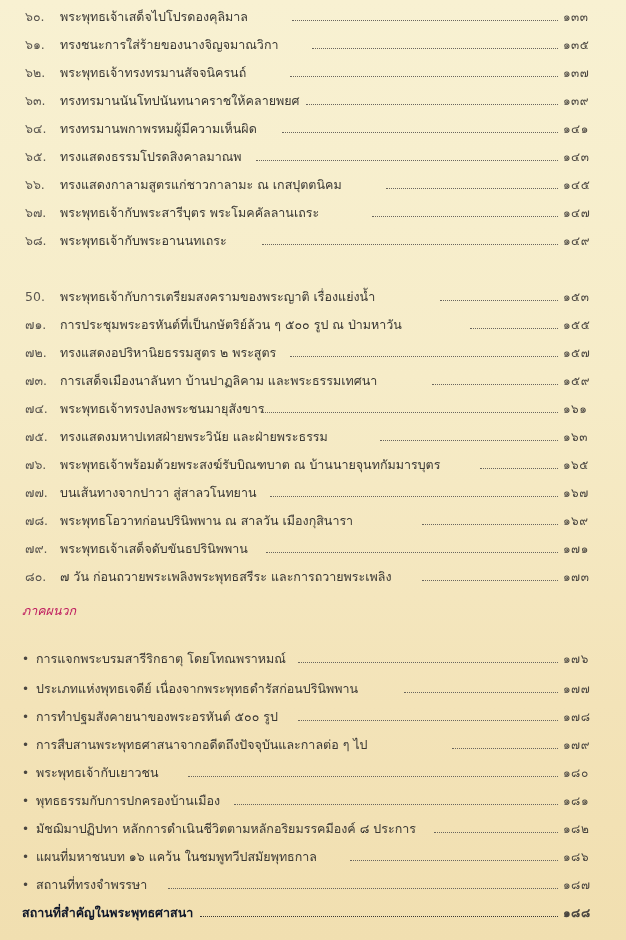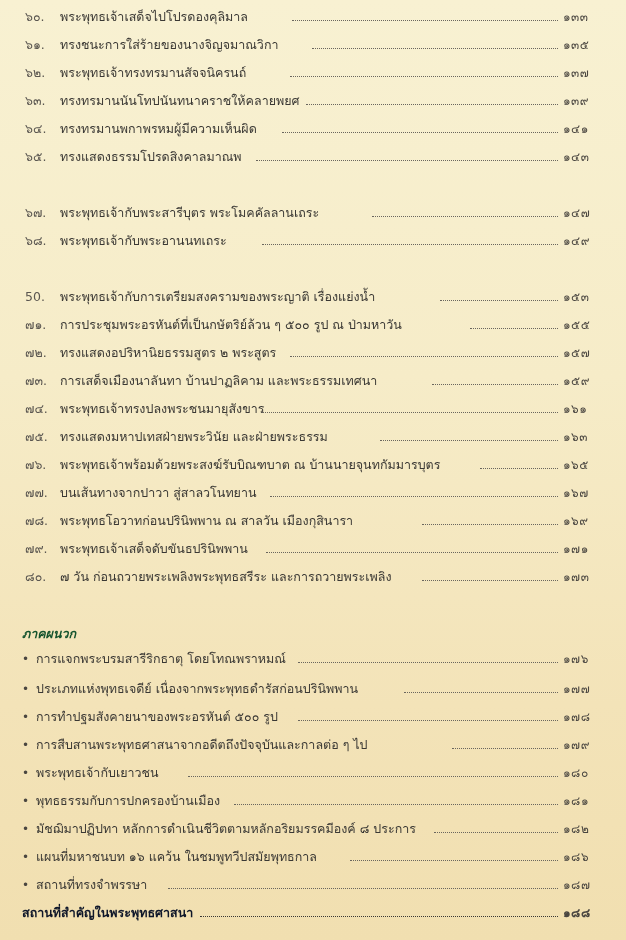--- a/index.html
+++ b/index.html
@@ -65,25 +65,25 @@
       color: #4a4640;
     }
     .app-title {
       position: absolute;
       left: 36px;
       color: #3a3834;
     }
     .section-heading {
       position: absolute;
       left: 22px;
-      top: 624px;
+      top: 601px;
       font-size: 12.5px;
-      font-weight: bold;
+      font-weight: normal;
       font-style: italic;
-      color: #14532d;
+      color: #be185d;
     }
     .bold-row .toc-title {
       left: 22px;
       font-weight: bold;
       color: #0f172a;
     }
     .bold-row .toc-page {
       font-weight: bold;
     }
   </style>
@@ -121,20 +121,26 @@
     <span class="toc-title">ทรงทรมานพกาพรหมผู้มีความเห็นผิด</span>
     <span class="toc-dots" style="left:282px;width:276px"></span>
     <span class="toc-page">๑๔๑</span>
   </div>
   <div class="toc-row" style="top:145px">
     <span class="toc-num">๖๕.</span>
     <span class="toc-title">ทรงแสดงธรรมโปรดสิงคาลมาณพ</span>
     <span class="toc-dots" style="left:256px;width:302px"></span>
     <span class="toc-page">๑๔๓</span>
   </div>
+  <div class="toc-row" style="top:173px">
+    <span class="toc-num">๖๖.</span>
+    <span class="toc-title">ทรงแสดงกาลามสูตรแก่ชาวกาลามะ ณ เกสปุตตนิคม</span>
+    <span class="toc-dots" style="left:386px;width:172px"></span>
+    <span class="toc-page">๑๔๕</span>
+  </div>
   <div class="toc-row" style="top:201px">
     <span class="toc-num">๖๗.</span>
     <span class="toc-title">พระพุทธเจ้ากับพระสารีบุตร พระโมคคัลลานเถระ</span>
     <span class="toc-dots" style="left:372px;width:186px"></span>
     <span class="toc-page">๑๔๗</span>
   </div>
   <div class="toc-row" style="top:229px">
     <span class="toc-num">๖๘.</span>
     <span class="toc-title">พระพุทธเจ้ากับพระอานนทเถระ</span>
     <span class="toc-dots" style="left:262px;width:296px"></span>

